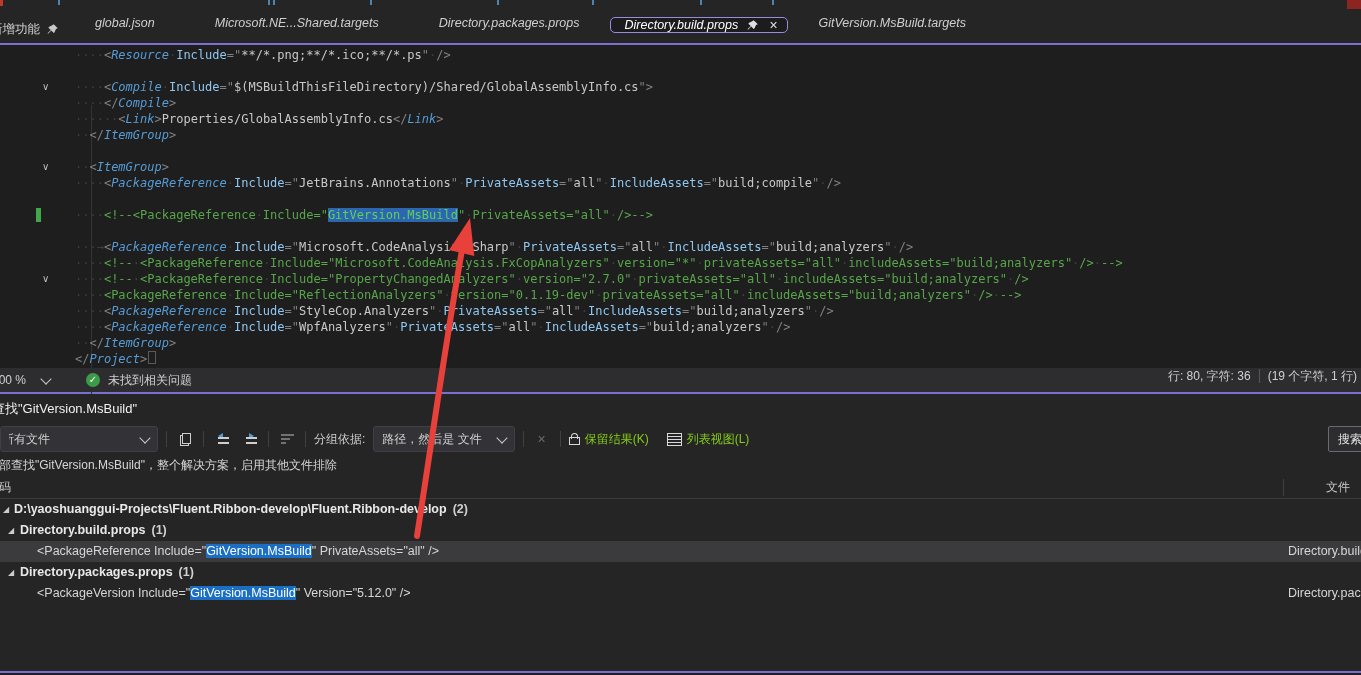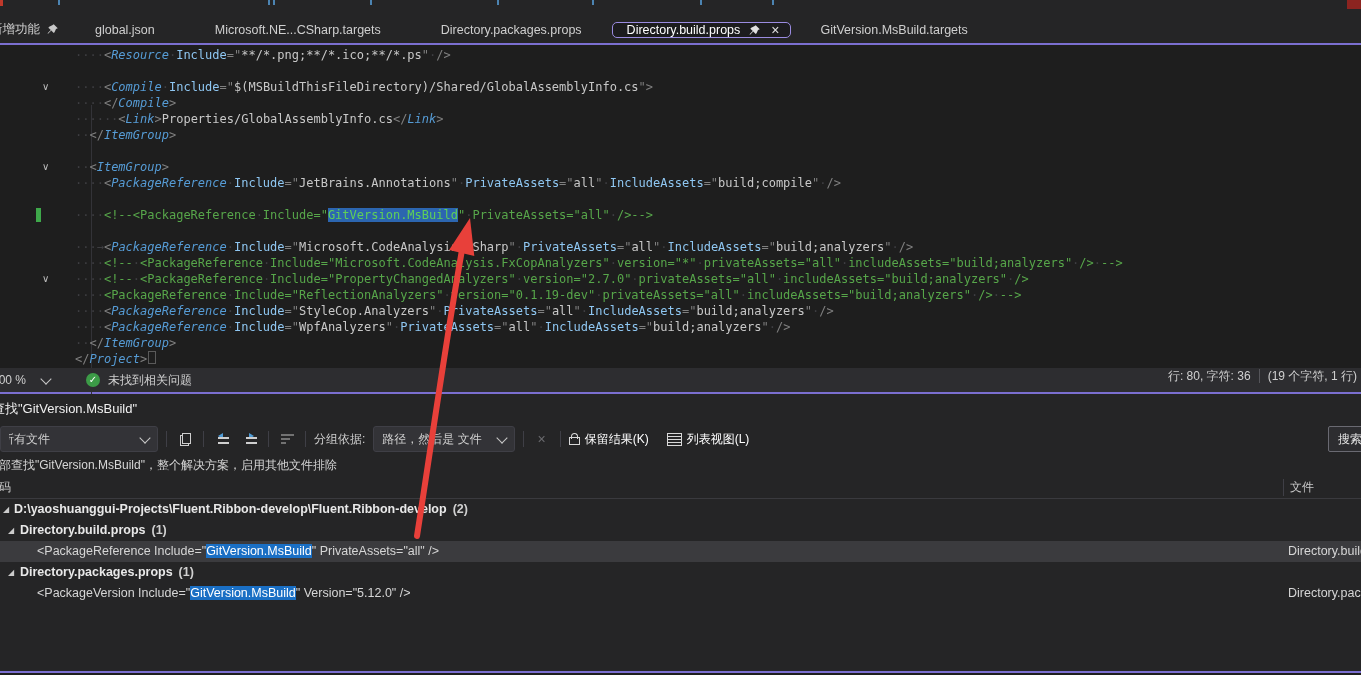--- a/index.html
+++ b/index.html
@@ -76,27 +76,27 @@
   .col-ic s{right:0;border-left:5px solid #4f9cd6;}
   .opt-ic{opacity:.45;position:relative;width:13px;height:11px;}
   .opt-ic b{position:absolute;left:0;height:2px;background:#cfcfcf;display:block;}
   .opt-ic b.o1{top:0;width:13px;} .opt-ic b.o2{top:4px;width:9px;} .opt-ic b.o3{top:8px;width:5px;}
   .x-dim{color:#6a6a6e;font-size:14px;}
   .lock-ic{position:relative;width:11px;height:12px;margin-right:5px;}
   .lock-ic .body{position:absolute;bottom:0;left:0;width:9px;height:6px;border:1px solid #d8d8d8;}
   .lock-ic .shackle{position:absolute;top:0;left:2px;width:5px;height:5px;border:1px solid #d8d8d8;border-bottom:none;border-radius:4px 4px 0 0;}
   .list-ic{width:13px;height:11px;border:1px solid #d8d8d8;margin-right:5px;
      background:repeating-linear-gradient(to bottom,transparent 0 2px,#d8d8d8 2px 3px);}
-  .tb-btn{display:flex;align-items:center;color:#ffffff;white-space:nowrap;}
+  .tb-btn{display:flex;align-items:center;color:#84cc16;white-space:nowrap;}
   .search-btn{position:absolute;left:1328px;top:2px;width:56px;height:24px;border:1px solid #6a6a72;background:#2d2d30;color:#e2e2e2;display:flex;align-items:center;padding-left:9px;border-radius:2px;white-space:nowrap;}
   .fp-summary{height:23px;display:flex;align-items:center;color:#d6d6d6;}
   .fp-summary .lbl{margin-left:-13px;white-space:nowrap;}
   .fp-header{height:21px;display:flex;align-items:center;color:#c8c8c8;border-bottom:1px solid #3a3a3e;position:relative;}
   .fp-header .code-col{margin-left:-13px;white-space:nowrap;}
-  .fp-header .file-col{position:absolute;left:1290px;}
+  .fp-header .file-col{position:absolute;left:1326px;}
   .col-div{position:absolute;left:1283px;top:2px;height:17px;width:1px;background:#3f3f46;}
   .res-row{height:21px;line-height:21px;position:relative;white-space:nowrap;color:#e8e8e8;}
   .res-row.sel{background:#3b3b3e;}
   .tri{position:absolute;top:0;color:#cccccc;font-size:8px;font-family:"DejaVu Sans",sans-serif;}
   .res-root{font-weight:bold;font-size:12.5px;}
   .res-root .txt{margin-left:14px;}
   .res-file{font-weight:bold;font-size:12.5px;}
   .res-file .txt{margin-left:20px;}
   .res-count{margin-left:6px;color:#d0d0d0;}
   .res-code{margin-left:37px;color:#d6d6d6;font-size:12.5px;}
@@ -123,26 +123,26 @@
 </div>
 <div class="rec-block"></div>
 
 <div class="tab-bar">
   <div class="pinned-tab">
     <span class="cut"><span class="lbl">新增功能</span></span>
     <svg class="pin-icon" viewBox="0 0 16 16">
         <path d="M9.5 1.5l5 5-2.2 1-1.8 3.8-1 1-3-3-4 4-.6-.6 4-4-3-3 1-1 3.8-1.8z" fill="#c8c8c8"></path>
       </svg>
   </div>
-  <div style="display:flex;align-items:center;">
+  <div style="display:flex;align-items:flex-start;font-style:italic;">
       <div class="tab">
         <span class="tab-label">global.json</span>
       </div>
       <div class="tab">
-        <span class="tab-label">Microsoft.NE...CSharp.targets</span>
+        <span class="tab-label">Microsoft.NE...Shared.targets</span>
       </div>
       <div class="tab">
         <span class="tab-label">Directory.packages.props</span>
       </div>
       <div class="tab active">
         <span class="tab-label">Directory.build.props</span>
         <svg class="pin-icon" viewBox="0 0 16 16">
           <path d="M9.5 1.5l5 5-2.2 1-1.8 3.8-1 1-3-3-4 4-.6-.6 4-4-3-3 1-1 3.8-1.8z" fill="#e0e0e0"></path>
         </svg>
         <span class="tab-close">×</span>

